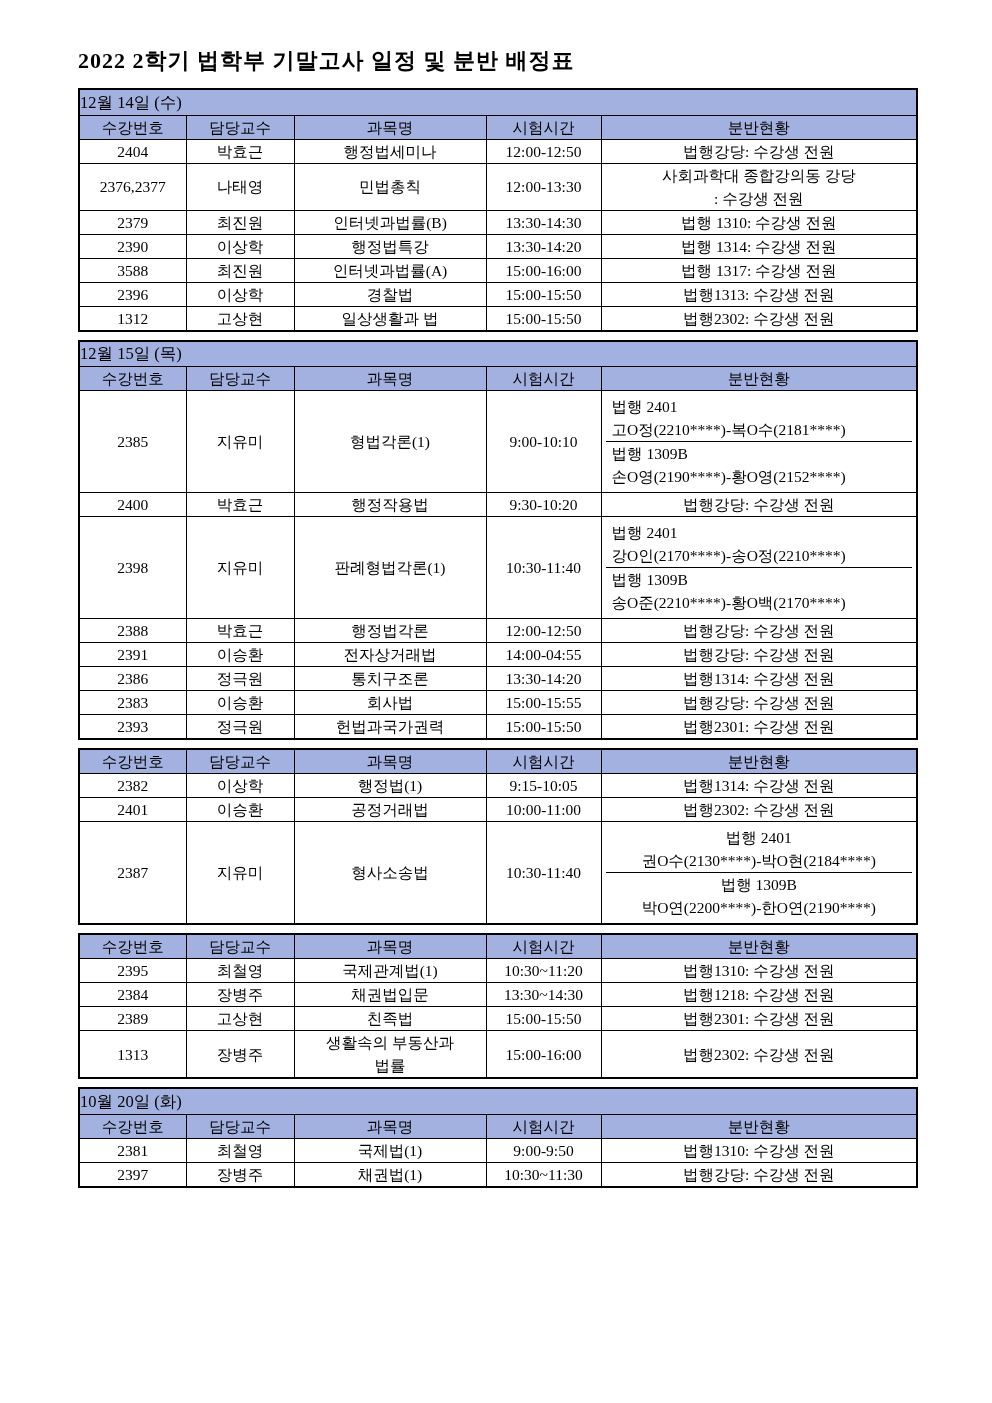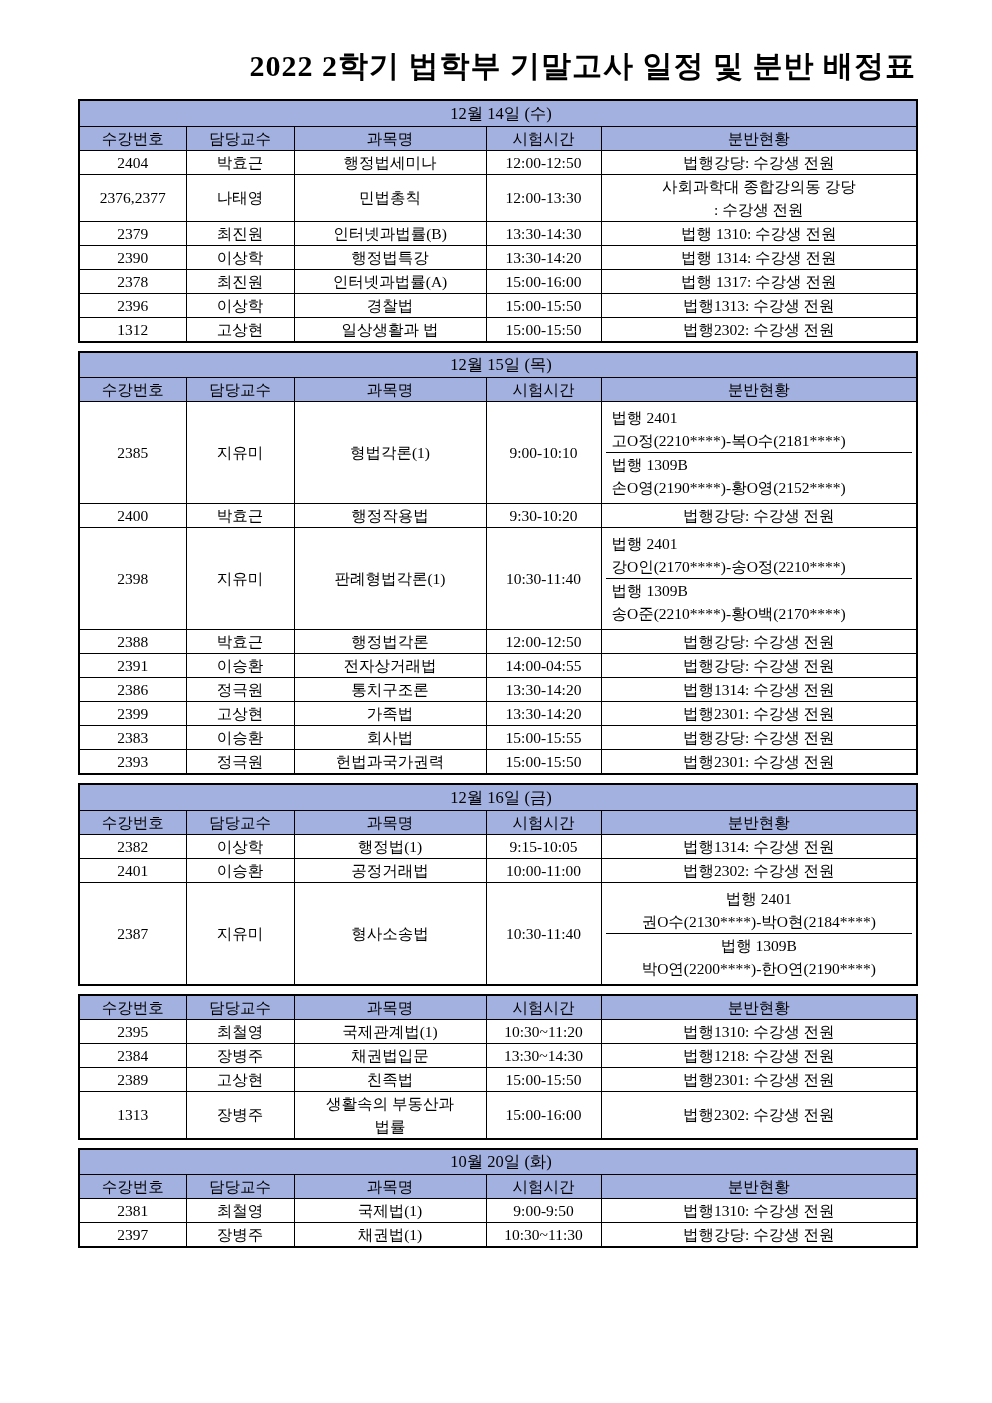--- a/index.html
+++ b/index.html
@@ -6,22 +6,22 @@
   * { box-sizing: border-box; }
   html, body { margin: 0; padding: 0; }
   body {
     width: 992px; height: 1403px;
     background: #fff; color: #000;
     font-family: "Liberation Serif", "DejaVu Serif", serif;
   }
   .page { padding: 46px 76px 0 78px; }
   .title {
     margin: 0; padding: 0;
-    text-align: right;
-    font-size: 30px; font-weight: bold;
+    text-align: left;
+    font-size: 22px; font-weight: bold;
     letter-spacing: 1px;
   }
   .subtitle {
     margin-top: 40px;
     font-size: 15px;
   }
   table.exam-table {
     border-collapse: collapse;
     table-layout: fixed;
     width: 838px;
@@ -35,22 +35,22 @@
     vertical-align: middle;
     font-size: 15.5px;
     line-height: 23px;
     height: 22px;
     padding: 0 2px;
     white-space: pre-line;
     overflow: hidden;
   }
   td.day-header {
     background: var(--hdr);
-    text-align: center;
-    padding-left: 8px;
+    text-align: left;
+    padding-left: 0;
     font-size: 16.5px;
     height: 26px;
     white-space: nowrap;
   }
   td.col-header {
     background: var(--hdr);
     height: 23px;
   }
   td.cell-assign.split { padding: 4px; }
   .group { border-bottom: 1px solid var(--line); }
@@ -106,21 +106,21 @@
             <td class="cell-assign">법행 1310: 수강생 전원</td>
           </tr>
           <tr>
             <td>2390</td>
             <td>이상학</td>
             <td>행정법특강</td>
             <td>13:30-14:20</td>
             <td class="cell-assign">법행 1314: 수강생 전원</td>
           </tr>
           <tr>
-            <td>2378</td>
+            <td>3588</td>
             <td>최진원</td>
             <td>인터넷과법률(A)</td>
             <td>15:00-16:00</td>
             <td class="cell-assign">법행 1317: 수강생 전원</td>
           </tr>
           <tr>
             <td>2396</td>
             <td>이상학</td>
             <td>경찰법</td>
             <td>15:00-15:50</td>
@@ -190,27 +190,20 @@
             <td class="cell-assign">법행강당: 수강생 전원</td>
           </tr>
           <tr>
             <td>2386</td>
             <td>정극원</td>
             <td>통치구조론</td>
             <td>13:30-14:20</td>
             <td class="cell-assign">법행1314: 수강생 전원</td>
           </tr>
           <tr>
-            <td>2399</td>
-            <td>고상현</td>
-            <td>가족법</td>
-            <td>13:30-14:20</td>
-            <td class="cell-assign">법행2301: 수강생 전원</td>
-          </tr>
-          <tr>
             <td>2383</td>
             <td>이승환</td>
             <td>회사법</td>
             <td>15:00-15:55</td>
             <td class="cell-assign">법행강당: 수강생 전원</td>
           </tr>
           <tr>
             <td>2393</td>
             <td>정극원</td>
             <td>헌법과국가권력</td>
@@ -221,23 +214,20 @@
       </table>
       <table class="exam-table">
         <colgroup>
           <col style="width: 107px;">
           <col style="width: 108px;">
           <col style="width: 192px;">
           <col style="width: 115px;">
           <col style="width: 316px;">
         </colgroup>
         <tbody>
-          <tr>
-            <td colspan="5" class="day-header">12월 16일 (금)</td>
-          </tr>
           <tr>
             <td class="col-header">수강번호</td>
             <td class="col-header">담당교수</td>
             <td class="col-header">과목명</td>
             <td class="col-header">시험시간</td>
             <td class="col-header">분반현황</td>
           </tr>
           <tr>
             <td>2382</td>
             <td>이상학</td>

